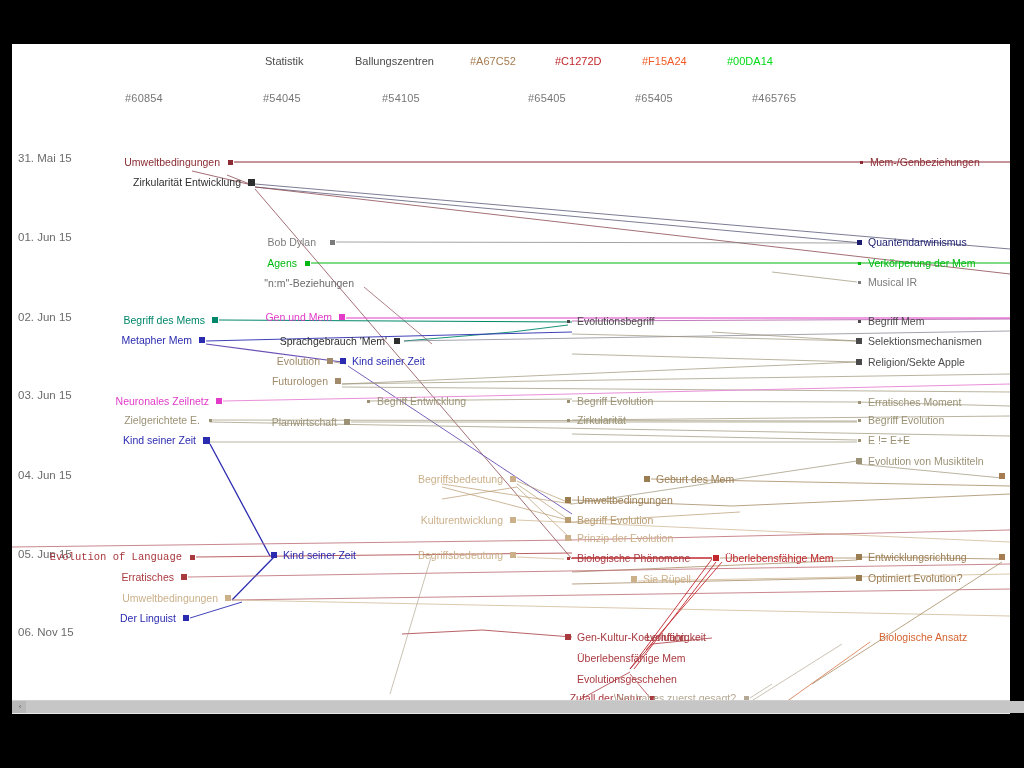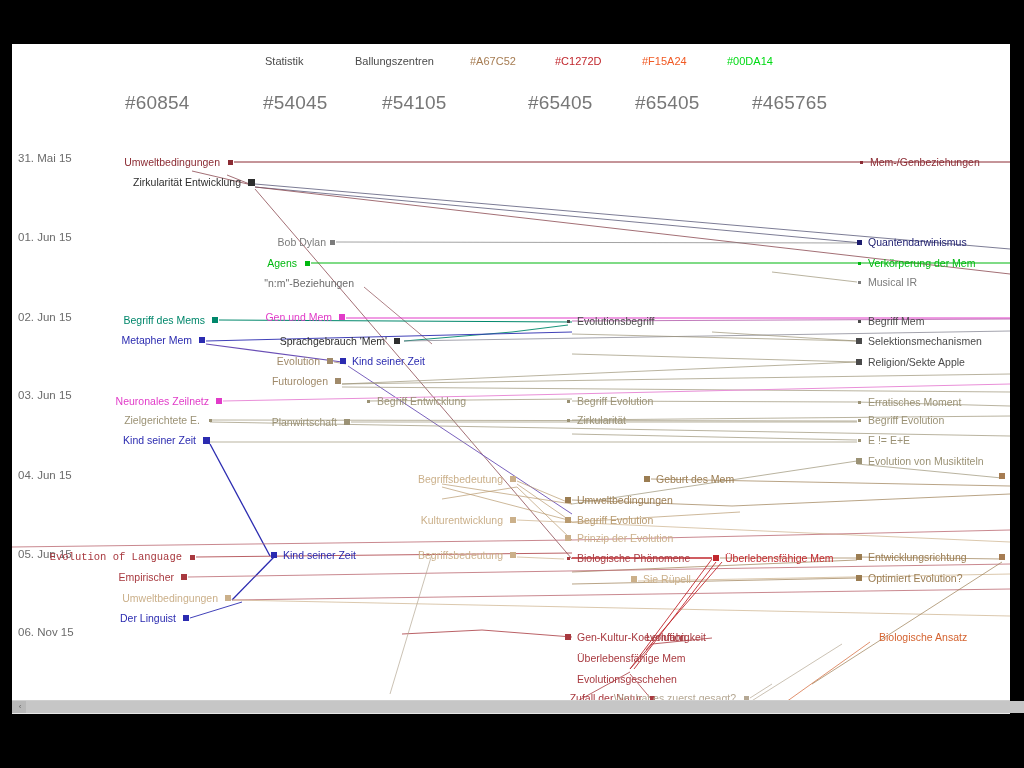--- a/index.html
+++ b/index.html
@@ -6,21 +6,21 @@
   body{font-family:"Liberation Sans",sans-serif;}
 
   #frame{position:absolute;left:0;top:0;width:1024px;height:768px;background:#000;}
 
   
   #canvas{position:absolute;left:12px;top:44px;width:998px;height:668px;background:#ffffff;overflow:hidden;}
 
   
   #header{position:absolute;left:0;top:0;width:998px;height:100px;}
   .hdr-label{position:absolute;font-size:11px;color:#555;white-space:nowrap;}
-  .hdr-num{position:absolute;font-size:19px;color:#777;white-space:nowrap;letter-spacing:.2px;}
+  .hdr-num{position:absolute;font-size:11px;color:#777;white-space:nowrap;letter-spacing:.2px;}
 
   
   .date-label{position:absolute;font-size:11.5px;color:#6b6b6b;white-space:nowrap;}
 
   
   #edges{position:absolute;left:0;top:0;width:998px;height:668px;}
 
   
   .node{position:absolute;white-space:nowrap;font-size:10.5px;line-height:11px;}
   .node .sq{position:absolute;display:block;}
@@ -161,21 +161,21 @@
         <div class="node l" style="left: 849px; top: 118px;">
           <span class="sq" style="width: 3px; height: 3px; background: rgb(139, 43, 51); left: -1.5px; top: -1.5px;"></span>
           <span class="txt" style="color: rgb(139, 43, 51); left: 9px;">Mem-/Genbeziehungen</span>
         </div>
         <div class="node r" style="left: 239px; top: 138px;">
           <span class="sq" style="width: 7px; height: 7px; background: rgb(46, 46, 46); left: -3.5px; top: -3.5px;"></span>
           <span class="txt" style="color: rgb(46, 46, 46); right: 10px; left: auto;">Zirkularität Entwicklung</span>
         </div>
         <div class="node r" style="left: 320px; top: 198px;">
           <span class="sq" style="width: 5px; height: 5px; background: rgb(123, 123, 123); left: -2.5px; top: -2.5px;"></span>
-          <span class="txt" style="color: rgb(123, 123, 123); right: 6px; left: auto; text-align: right;">Bob Dylan</span>
+          <span class="txt" style="color: rgb(123, 123, 123); right: 16px; left: auto; text-align: right;">Bob Dylan</span>
         </div>
         <div class="node l" style="left: 847px; top: 198px;">
           <span class="sq" style="width: 5px; height: 5px; background: rgb(28, 28, 110); left: -2.5px; top: -2.5px;"></span>
           <span class="txt" style="color: rgb(28, 28, 110); left: 9px;">Quantendarwinismus</span>
         </div>
         <div class="node r" style="left: 295px; top: 219px;">
           <span class="sq" style="width: 5px; height: 5px; background: rgb(0, 184, 15); left: -2.5px; top: -2.5px;"></span>
           <span class="txt" style="color: rgb(0, 184, 15); right: 10px; left: auto;">Agens</span>
         </div>
         <div class="node l" style="left: 847px; top: 219px;">
@@ -328,21 +328,21 @@
         <div class="node l" style="left: 847px; top: 513px;">
           <span class="sq" style="width: 6px; height: 6px; background: rgb(155, 125, 82); left: -3px; top: -3px;"></span>
           <span class="txt" style="color: rgb(155, 125, 82); left: 9px;">Entwicklungsrichtung</span>
         </div>
         <div class="node l" style="left: 990px; top: 513px;">
           <span class="sq" style="width: 6px; height: 6px; background: rgb(166, 124, 82); left: -3px; top: -3px;"></span>
           <span class="txt" style="color: rgb(166, 124, 82); left: 9px;"></span>
         </div>
         <div class="node r" style="left: 172px; top: 533px;">
           <span class="sq" style="width: 6px; height: 6px; background: rgb(168, 57, 63); left: -3px; top: -3px;"></span>
-          <span class="txt" style="color: rgb(168, 57, 63); right: 10px; left: auto;">Empirischer</span>
+          <span class="txt" style="color: rgb(168, 57, 63); right: 10px; left: auto;">Erratisches</span>
         </div>
         <div class="node l" style="left: 622px; top: 535px;">
           <span class="sq" style="width: 6px; height: 6px; background: rgb(203, 176, 138); left: -3px; top: -3px;"></span>
           <span class="txt" style="color: rgb(203, 176, 138); left: 9px;">Sie Rüpell</span>
         </div>
         <div class="node l" style="left: 847px; top: 534px;">
           <span class="sq" style="width: 6px; height: 6px; background: rgb(155, 125, 82); left: -3px; top: -3px;"></span>
           <span class="txt" style="color: rgb(155, 125, 82); left: 9px;">Optimiert Evolution?</span>
         </div>
         <div class="node r" style="left: 216px; top: 554px;">

